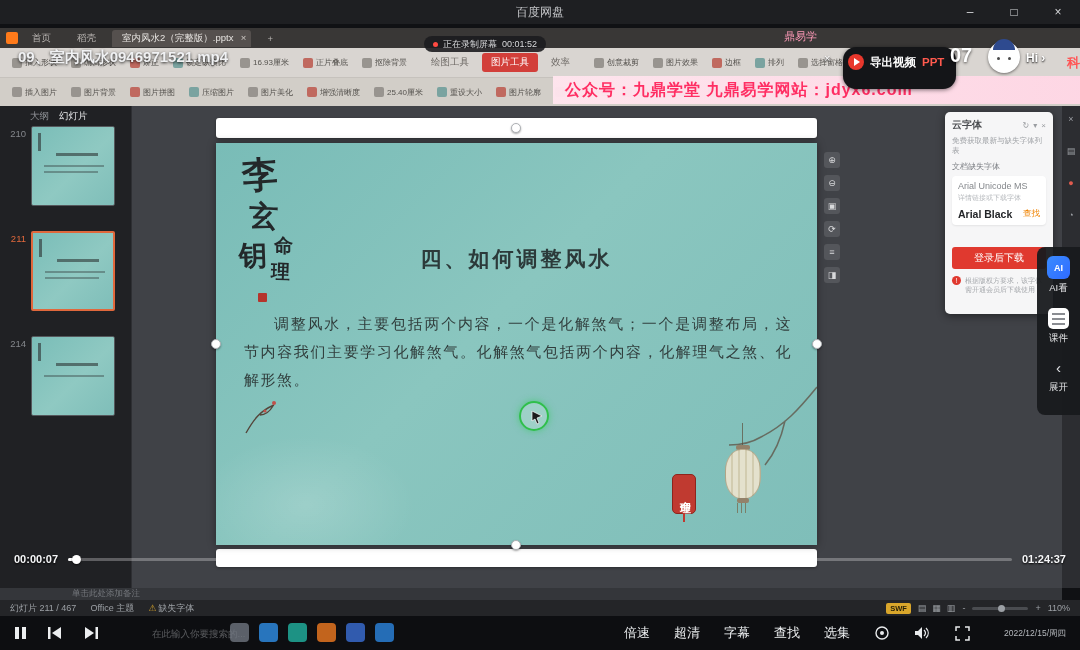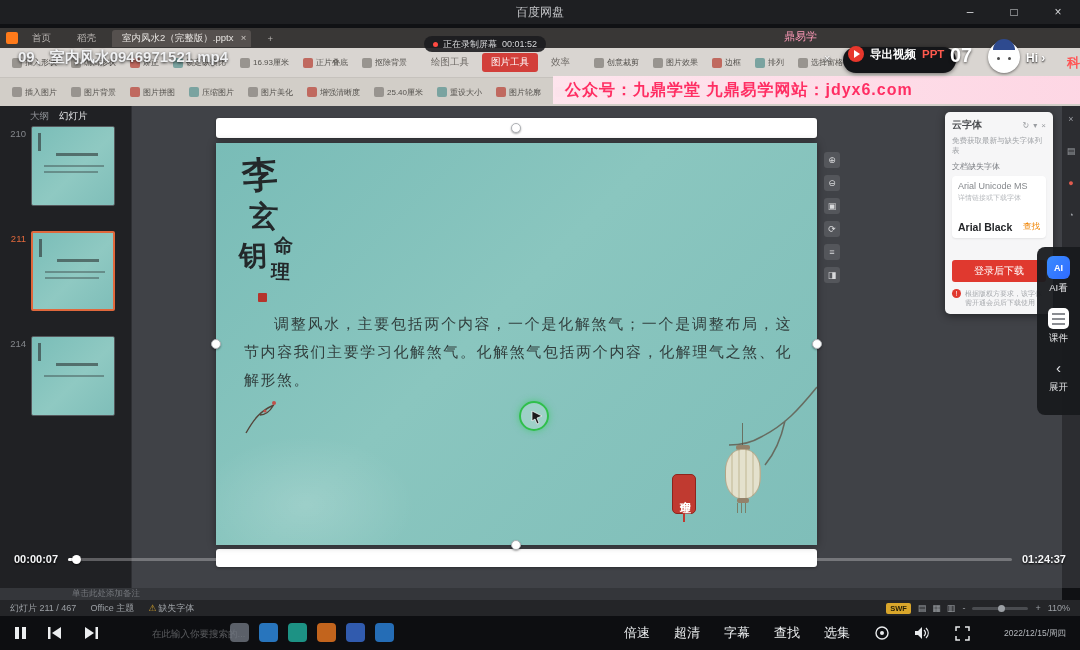--- a/index.html
+++ b/index.html
@@ -37,21 +37,21 @@
 
   
   .banner{position:absolute;top:52px;left:553px;right:0;height:28px;z-index:7;background:linear-gradient(90deg,rgba(255,229,238,.97),rgba(255,215,229,.97));display:flex;align-items:center;padding-left:12px;}
   .banner .txt{font-size:16px;font-weight:bold;color:#ff2e63;letter-spacing:1px;white-space:nowrap;}
   .rec-pill{position:absolute;top:12px;left:424px;height:16px;z-index:8;background:rgba(28,28,31,.9);border-radius:8px;display:flex;align-items:center;gap:5px;padding:0 9px;}
   .rec-dot{width:5px;height:5px;border-radius:50%;background:#ff4a42;}
   .rec-pill span{font-size:9px;color:#d8d9db;white-space:nowrap;}
   .video-title{position:absolute;top:24px;left:18px;z-index:9;font-size:15px;font-weight:bold;color:#f0f1f3;text-shadow:0 1px 3px rgba(0,0,0,.85);}
   .promo-frag{position:absolute;top:5px;left:784px;z-index:8;font-size:11px;color:#ff9ab8;}
   .pill-close{position:absolute;top:28px;left:824px;z-index:9;color:#fff;font-size:11px;text-shadow:0 1px 2px #000;}
-  .export-pill{position:absolute;top:23px;left:843px;height:26px;z-index:9;background:#141518;border-radius:13px;display:flex;align-items:center;gap:6px;padding:0 12px 12px 5px;box-shadow:0 1px 4px rgba(0,0,0,.5);}
+  .export-pill{position:absolute;top:23px;left:843px;height:42px;z-index:9;background:#141518;border-radius:13px;display:flex;align-items:center;gap:6px;padding:0 12px 12px 5px;box-shadow:0 1px 4px rgba(0,0,0,.5);}
   .export-ic{width:16px;height:16px;border-radius:50%;background:#e8372c;display:flex;align-items:center;justify-content:center;}
   .export-ic i{display:block;width:0;height:0;border-left:6px solid #fff;border-top:4px solid transparent;border-bottom:4px solid transparent;margin-left:2px;}
   .export-pill .t1{font-size:11.5px;color:#fff;font-weight:bold;}
   .export-pill .t2{font-size:11.5px;color:#ff5a4e;font-weight:bold;}
   .promo-07{position:absolute;top:20px;left:950px;z-index:9;font-size:20px;font-weight:bold;color:#fff;text-shadow:0 1px 3px rgba(0,0,0,.7);}
   .avatar{position:absolute;top:17px;left:988px;width:32px;height:32px;z-index:9;background:#fff;border-radius:50%;box-shadow:0 1px 3px rgba(0,0,0,.5);}
   .avatar::before{content:"";position:absolute;top:-2px;left:5px;width:22px;height:11px;background:#2e4a8f;border-radius:11px 11px 0 0;}
   .avatar .eye{position:absolute;top:16px;width:3px;height:3px;border-radius:50%;background:#4a4a4a;}
   .avatar .eye.l{left:9px;} .avatar .eye.r{left:20px;}
   .hi-label{position:absolute;top:27px;left:1026px;z-index:9;font-size:12px;font-weight:bold;color:#fff;text-shadow:0 1px 2px #000;}
@@ -115,21 +115,21 @@
   .font-panel{position:absolute;right:27px;top:88px;width:108px;height:202px;background:#f6f6f7;border-radius:5px;z-index:6;box-shadow:0 2px 8px rgba(0,0,0,.45);padding:6px 7px;overflow:hidden;}
   .fp-head{display:flex;align-items:center;}
   .fp-title{font-size:10px;color:#4a4c50;font-weight:bold;}
   .fp-icons{margin-left:auto;display:flex;gap:4px;}
   .fp-icons span{font-size:8px;color:#9a9da1;}
   .fp-sub{font-size:7.5px;color:#a0a3a7;margin-top:4px;line-height:1.3;}
   .fp-missing{font-size:8px;color:#7c7f84;margin-top:5px;}
   .fp-card{background:#fff;border-radius:4px;margin-top:4px;padding:5px 6px;box-shadow:0 1px 2px rgba(0,0,0,.08);}
   .fp-f1{font-size:9px;color:#85888c;}
   .fp-f1d{font-size:7px;color:#b5b8bc;margin-top:2px;}
-  .fp-row{display:flex;align-items:flex-start;margin-top:18px;}
+  .fp-row{display:flex;align-items:flex-start;margin-top:5px;}
   .fp-f2{font-size:10.5px;font-weight:bold;color:#232528;}
   .fp-act{margin-left:auto;font-size:8.5px;color:#f08300;}
   .fp-btn{margin-top:22px;height:22px;background:#e0392f;border-radius:3px;color:#fff;font-size:10px;display:flex;align-items:center;justify-content:center;}
   .fp-note{display:flex;gap:4px;margin-top:7px;}
   .fp-note .ni{width:9px;height:9px;border-radius:50%;background:#e0392f;color:#fff;font-size:7px;display:flex;align-items:center;justify-content:center;flex:none;}
   .fp-note .nt{font-size:7px;color:#a4a7ab;line-height:1.35;}
   .psidebar{position:absolute;right:0;top:223px;width:43px;height:168px;background:rgba(24,26,30,.95);border-radius:8px 0 0 8px;z-index:9;display:flex;flex-direction:column;align-items:center;padding-top:9px;gap:13px;}
   .ps-item{display:flex;flex-direction:column;align-items:center;gap:3px;}
   .ps-label{font-size:9.5px;color:#e6e7e9;}
   .ai-ic{width:23px;height:23px;border-radius:6px;background:linear-gradient(135deg,#3a8bff,#2f6bff);color:#fff;font-size:9px;font-weight:bold;display:flex;align-items:center;justify-content:center;}
@@ -391,20 +391,21 @@
             <span class="calli">钥</span>
             <span class="calli">命</span>
             <span class="calli">理</span>
           </div>
         <span class="mini-seal"></span>
         <svg class="twig" width="60" height="46">
           <path d="M6,44 C14,30 20,22 34,16 M20,26 C26,26 30,22 33,17" stroke="#54453a" stroke-width="1.4" fill="none"></path>
           <circle cx="34" cy="14" r="2" fill="#c0504a"></circle>
             <circle cx="25" cy="22" r="1.6" fill="#c0504a"></circle>
         </svg>
+        <div class="slide-title">四、如何调整风水</div>
         <div class="slide-body">调整风水，主要包括两个内容，一个是化解煞气；一个是调整布局，这节内容我们主要学习化解煞气。化解煞气包括两个内容，化解理气之煞、化解形煞。</div>
         <div class="cursor-ring">
           <svg width="13" height="14">
             <polygon points="1,0 11,5 6,7 8,12 6,13 4,8 1,10" fill="#1b1b1b" stroke="#fff" stroke-width="0.7"></polygon>
           </svg>
         </div>
         <div class="seal">
             <span>命理</span>
           </div>
         <svg class="branch" width="104" height="110">

